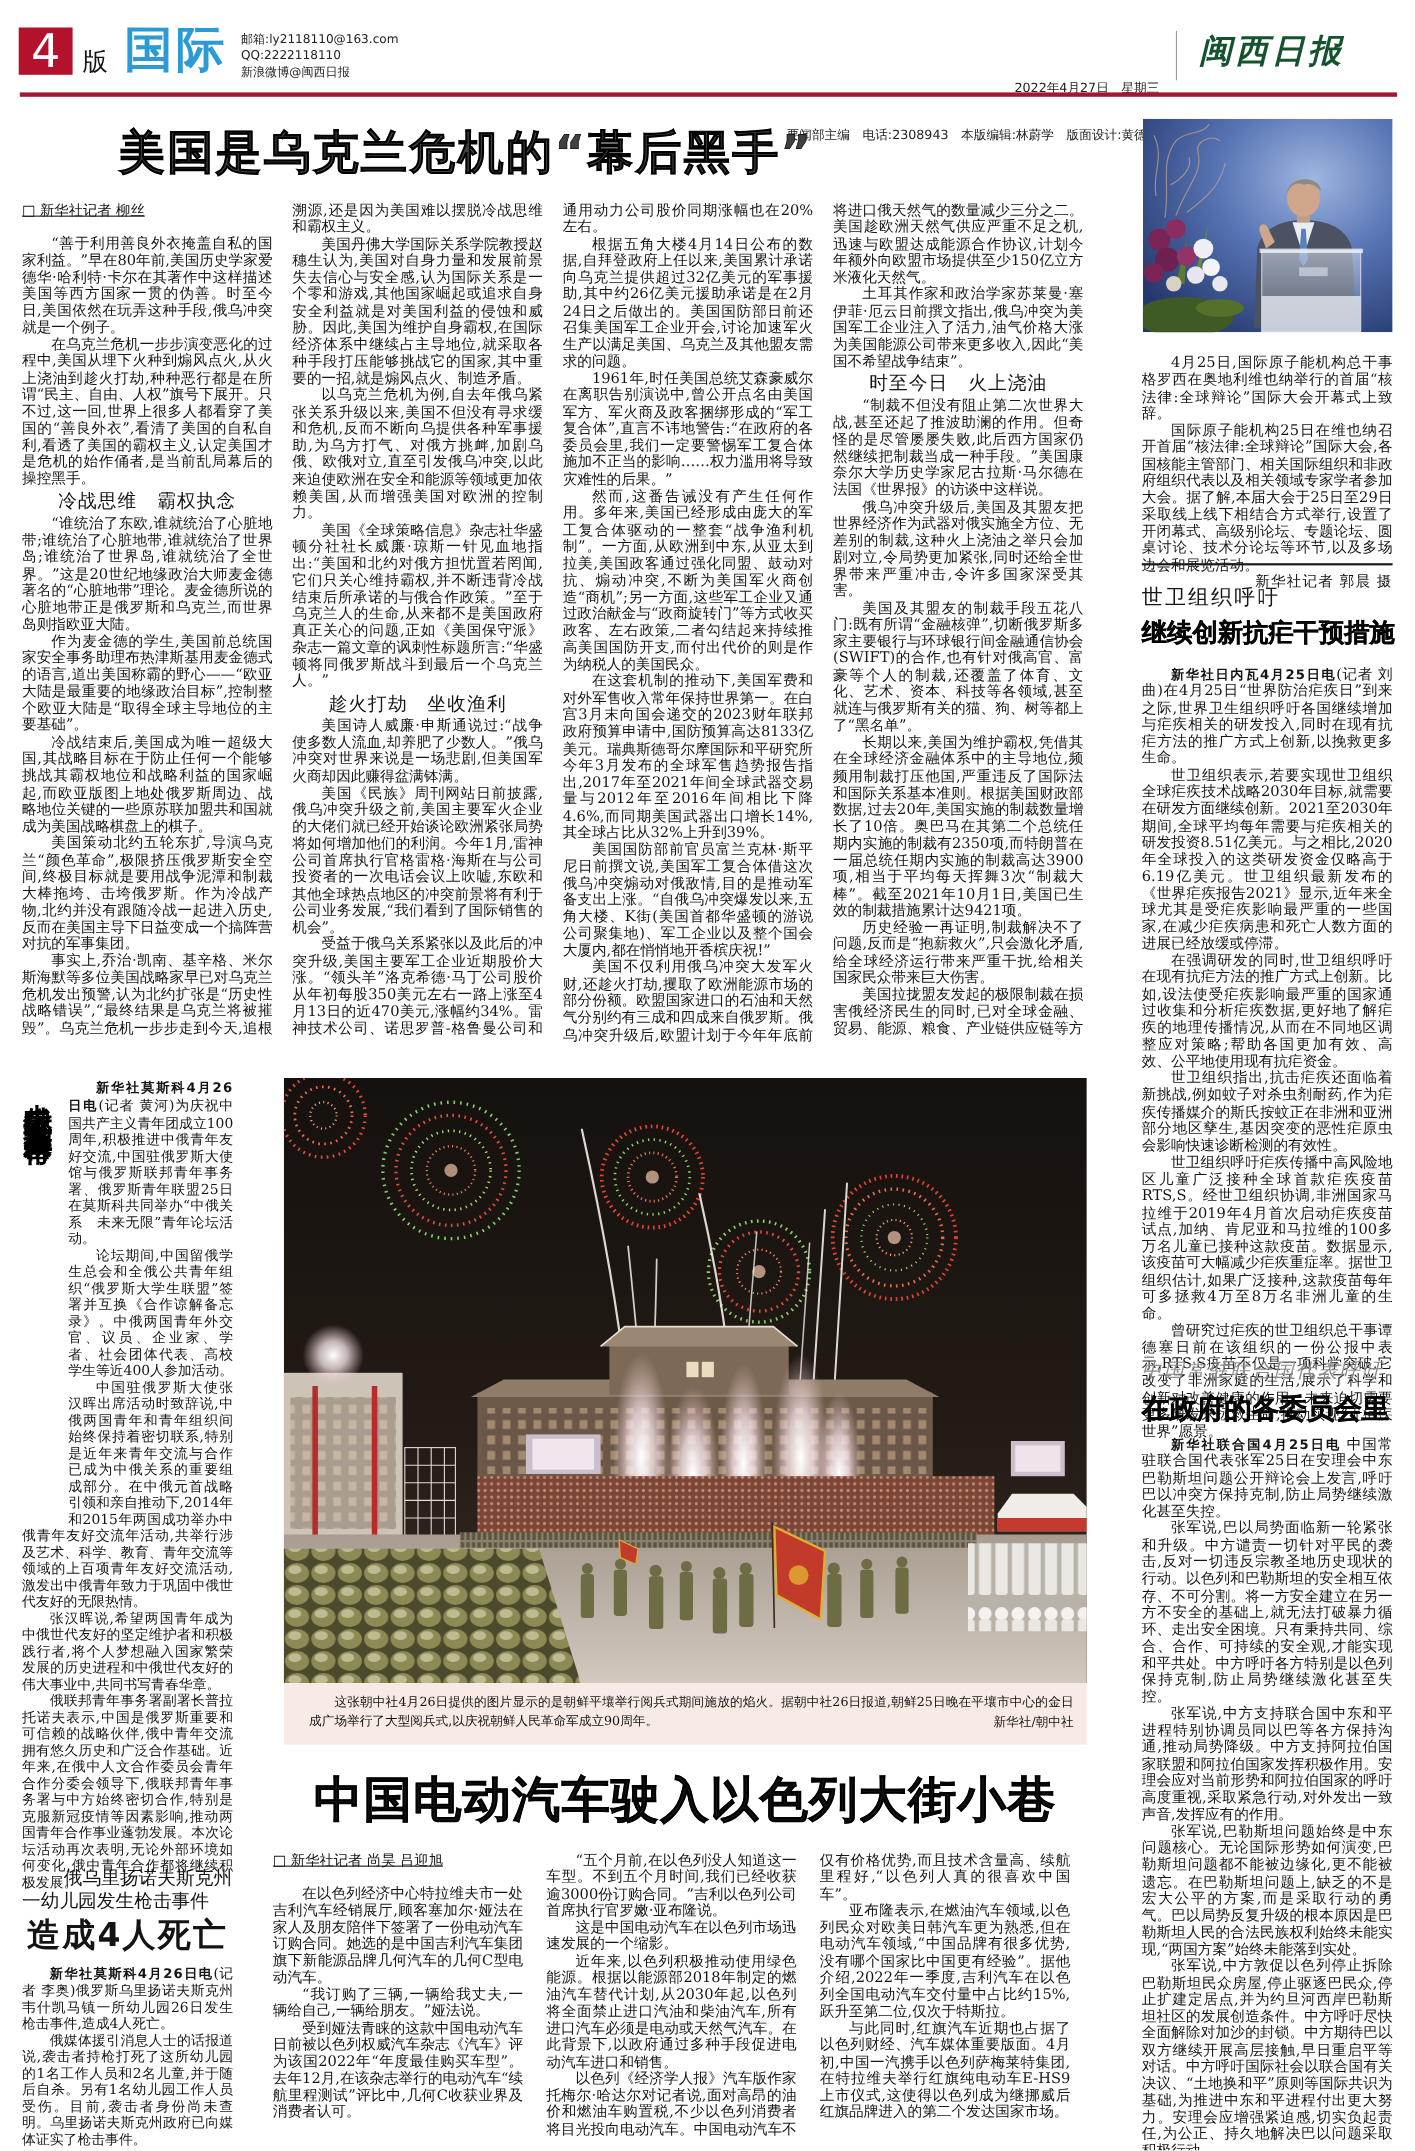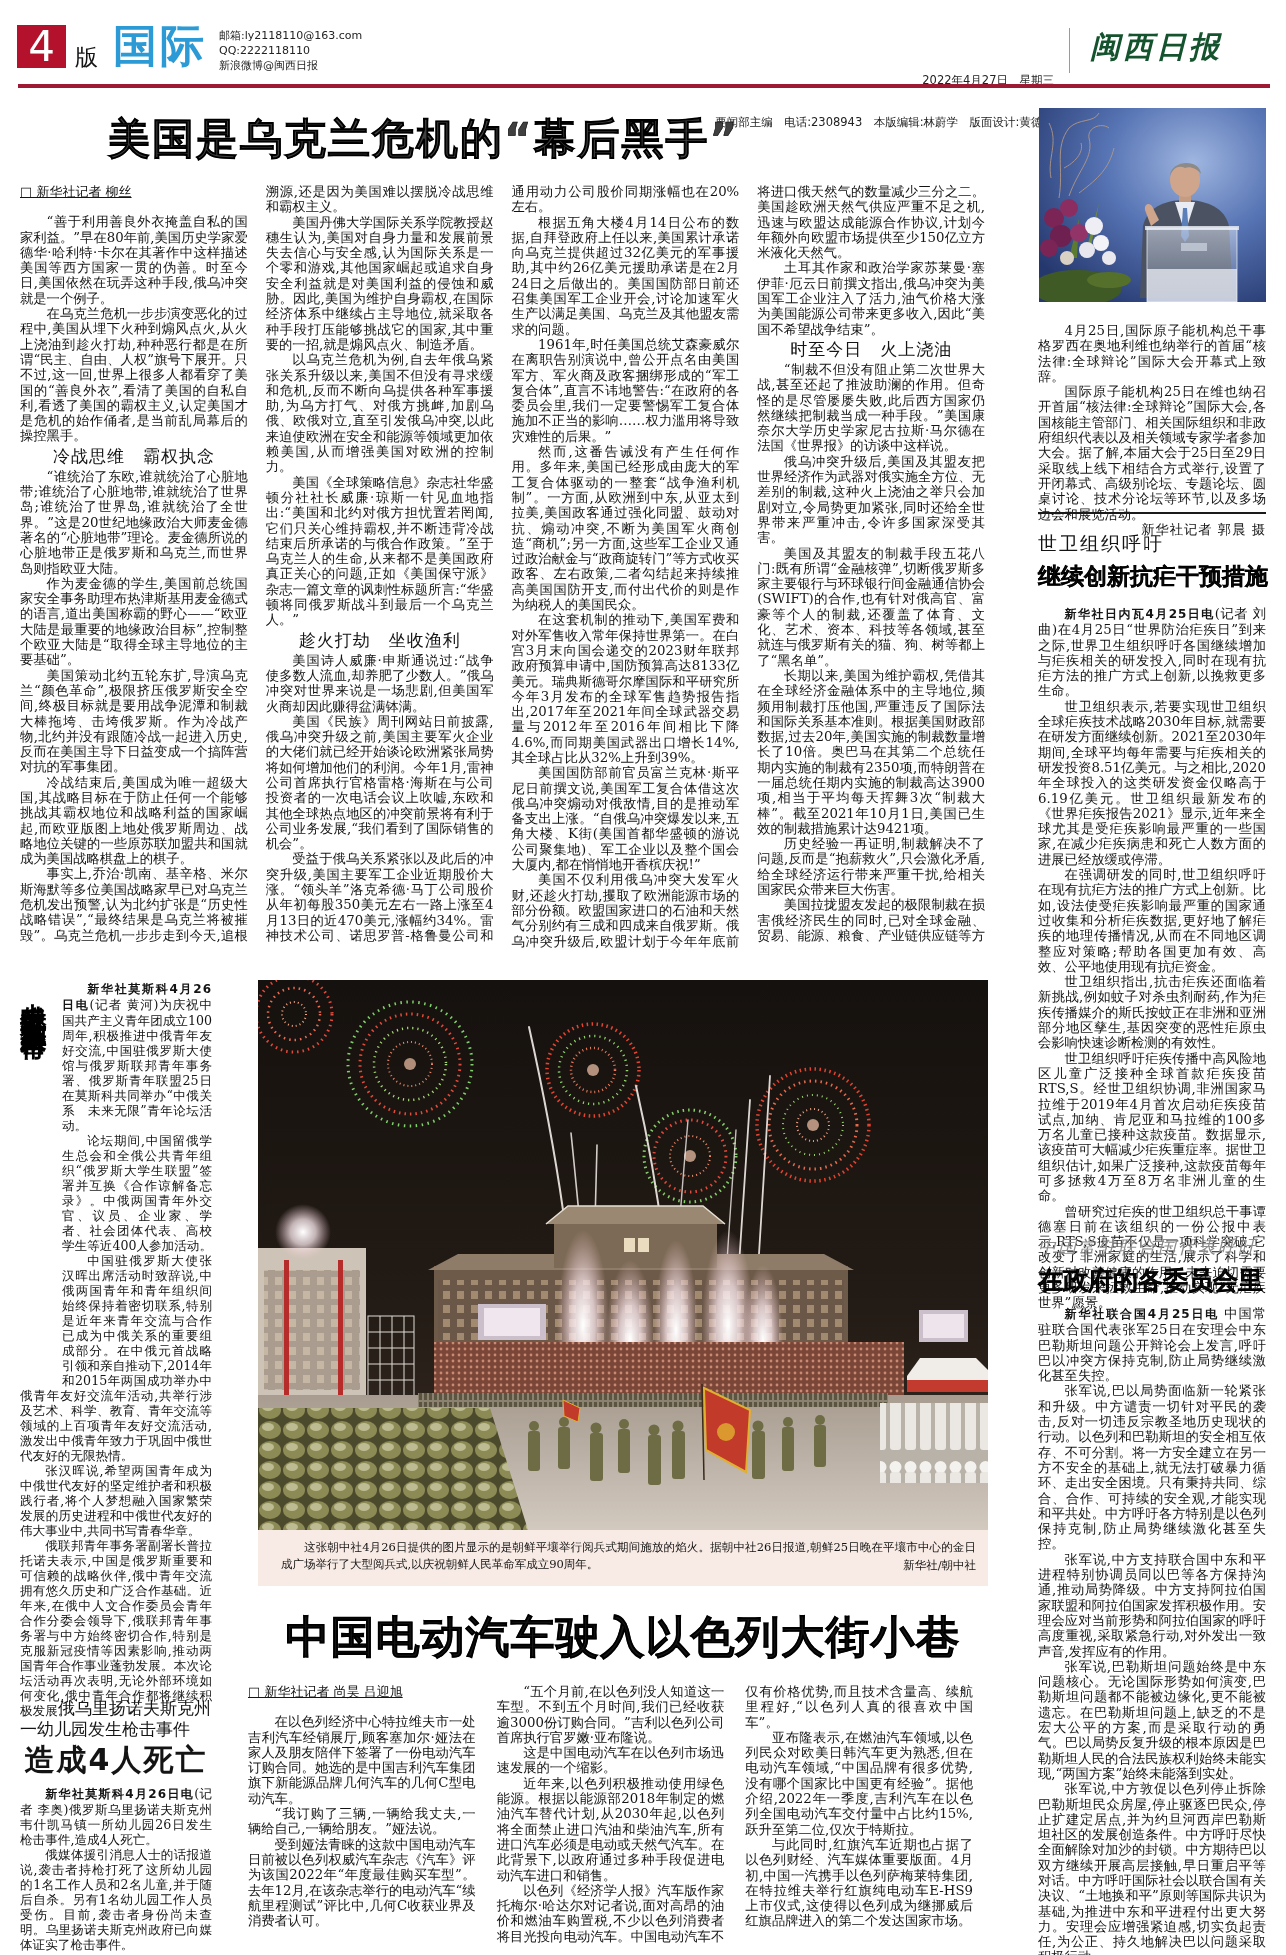--- a/index.html
+++ b/index.html
@@ -90,22 +90,22 @@
   <div class="abs top-rule"></div>
 
   <h1 class="abs headline-main sans" style="margin:0">美国是乌克兰危机的“幕后黑手”</h1>
   <div class="abs cols main-cols serif">
     <p class="byline sans">□ 新华社记者 柳丝</p>
     <p>“善于利用善良外衣掩盖自私的国家利益。”早在80年前,美国历史学家爱德华·哈利特·卡尔在其著作中这样描述美国等西方国家一贯的伪善。时至今日,美国依然在玩弄这种手段,俄乌冲突就是一个例子。</p>
     <p>在乌克兰危机一步步演变恶化的过程中,美国从埋下火种到煽风点火,从火上浇油到趁火打劫,种种恶行都是在所谓“民主、自由、人权”旗号下展开。只不过,这一回,世界上很多人都看穿了美国的“善良外衣”,看清了美国的自私自利,看透了美国的霸权主义,认定美国才是危机的始作俑者,是当前乱局幕后的操控黑手。</p>
     <p class="subhead sans">冷战思维　霸权执念</p>
     <p>“谁统治了东欧,谁就统治了心脏地带;谁统治了心脏地带,谁就统治了世界岛;谁统治了世界岛,谁就统治了全世界。”这是20世纪地缘政治大师麦金德著名的“心脏地带”理论。麦金德所说的心脏地带正是俄罗斯和乌克兰,而世界岛则指欧亚大陆。</p>
     <p>作为麦金德的学生,美国前总统国家安全事务助理布热津斯基用麦金德式的语言,道出美国称霸的野心——“欧亚大陆是最重要的地缘政治目标”,控制整个欧亚大陆是“取得全球主导地位的主要基础”。</p>
+    <p>冷战结束后,美国成为唯一超级大国,其战略目标在于防止任何一个能够挑战其霸权地位和战略利益的国家崛起,而欧亚版图上地处俄罗斯周边、战略地位关键的一些原苏联加盟共和国就成为美国战略棋盘上的棋子。</p>
     <p>美国策动北约五轮东扩,导演乌克兰“颜色革命”,极限挤压俄罗斯安全空间,终极目标就是要用战争泥潭和制裁大棒拖垮、击垮俄罗斯。作为冷战产物,北约并没有跟随冷战一起进入历史,反而在美国主导下日益变成一个搞阵营对抗的军事集团。</p>
-    <p>冷战结束后,美国成为唯一超级大国,其战略目标在于防止任何一个能够挑战其霸权地位和战略利益的国家崛起,而欧亚版图上地处俄罗斯周边、战略地位关键的一些原苏联加盟共和国就成为美国战略棋盘上的棋子。</p>
     <p>事实上,乔治·凯南、基辛格、米尔斯海默等多位美国战略家早已对乌克兰危机发出预警,认为北约扩张是“历史性战略错误”,“最终结果是乌克兰将被摧毁”。乌克兰危机一步步走到今天,追根溯源,还是因为美国难以摆脱冷战思维和霸权主义。</p>
     <p>美国丹佛大学国际关系学院教授赵穗生认为,美国对自身力量和发展前景失去信心与安全感,认为国际关系是一个零和游戏,其他国家崛起或追求自身安全利益就是对美国利益的侵蚀和威胁。因此,美国为维护自身霸权,在国际经济体系中继续占主导地位,就采取各种手段打压能够挑战它的国家,其中重要的一招,就是煽风点火、制造矛盾。</p>
     <p>以乌克兰危机为例,自去年俄乌紧张关系升级以来,美国不但没有寻求缓和危机,反而不断向乌提供各种军事援助,为乌方打气、对俄方挑衅,加剧乌俄、欧俄对立,直至引发俄乌冲突,以此来迫使欧洲在安全和能源等领域更加依赖美国,从而增强美国对欧洲的控制力。</p>
     <p>美国《全球策略信息》杂志社华盛顿分社社长威廉·琼斯一针见血地指出:“美国和北约对俄方担忧置若罔闻,它们只关心维持霸权,并不断违背冷战结束后所承诺的与俄合作政策。”至于乌克兰人的生命,从来都不是美国政府真正关心的问题,正如《美国保守派》杂志一篇文章的讽刺性标题所言:“华盛顿将同俄罗斯战斗到最后一个乌克兰人。”</p>
     <p class="subhead sans">趁火打劫　坐收渔利</p>
     <p>美国诗人威廉·申斯通说过:“战争使多数人流血,却养肥了少数人。”俄乌冲突对世界来说是一场悲剧,但美国军火商却因此赚得盆满钵满。</p>
     <p>美国《民族》周刊网站日前披露,俄乌冲突升级之前,美国主要军火企业的大佬们就已经开始谈论欧洲紧张局势将如何增加他们的利润。今年1月,雷神公司首席执行官格雷格·海斯在与公司投资者的一次电话会议上吹嘘,东欧和其他全球热点地区的冲突前景将有利于公司业务发展,“我们看到了国际销售的机会”。</p>
     <p>受益于俄乌关系紧张以及此后的冲突升级,美国主要军工企业近期股价大涨。“领头羊”洛克希德·马丁公司股价从年初每股350美元左右一路上涨至4月13日的近470美元,涨幅约34%。雷神技术公司、诺思罗普-格鲁曼公司和通用动力公司股价同期涨幅也在20%左右。</p>
     <p>根据五角大楼4月14日公布的数据,自拜登政府上任以来,美国累计承诺向乌克兰提供超过32亿美元的军事援助,其中约26亿美元援助承诺是在2月24日之后做出的。美国国防部日前还召集美国军工企业开会,讨论加速军火生产以满足美国、乌克兰及其他盟友需求的问题。</p>
     <p>1961年,时任美国总统艾森豪威尔在离职告别演说中,曾公开点名由美国军方、军火商及政客捆绑形成的“军工复合体”,直言不讳地警告:“在政府的各委员会里,我们一定要警惕军工复合体施加不正当的影响……权力滥用将导致灾难性的后果。”</p>

